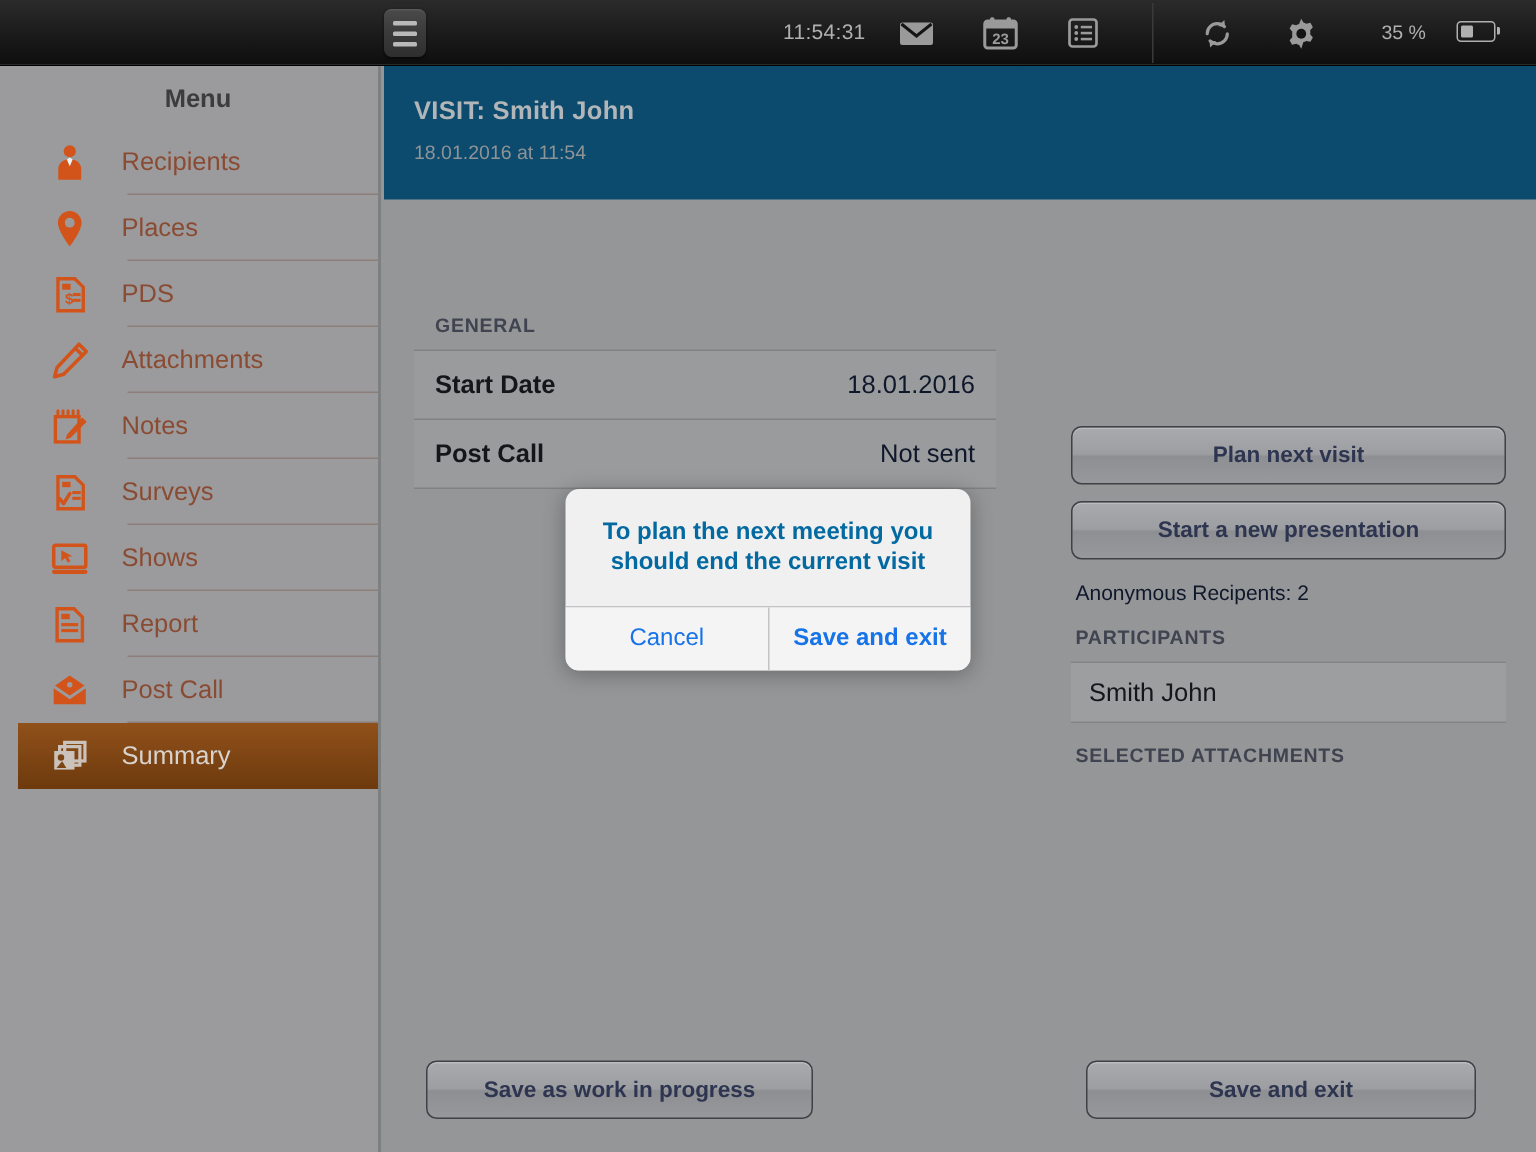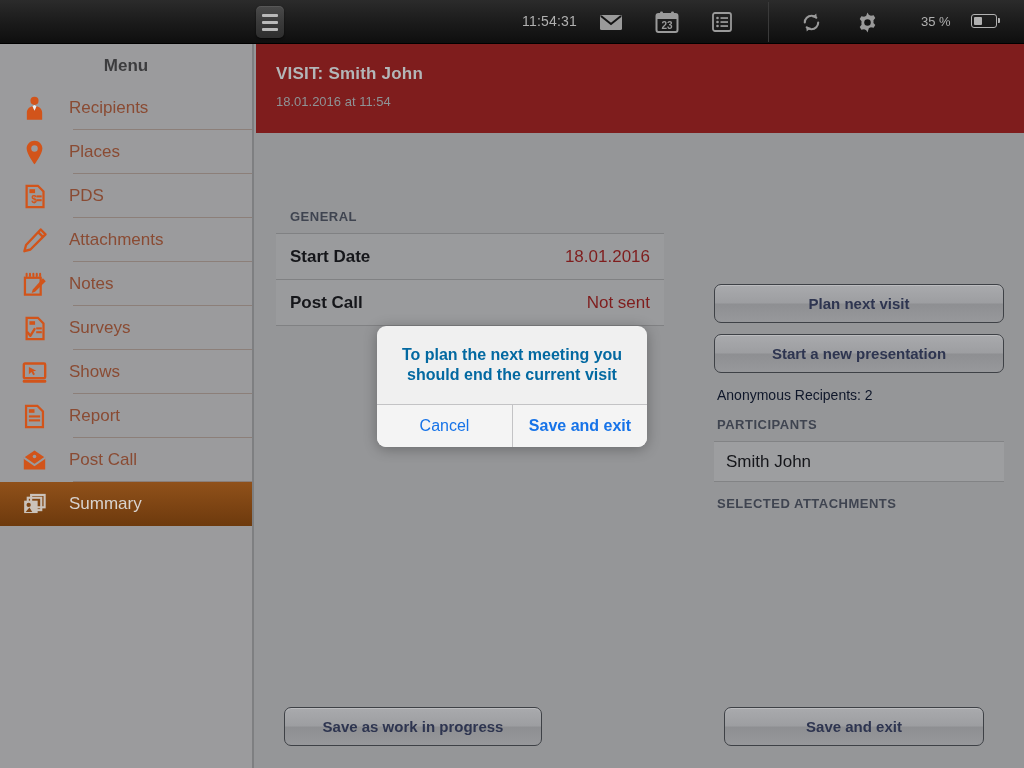--- a/index.html
+++ b/index.html
@@ -121,20 +121,21 @@
   }
 
   
   .sidebar {
     position: absolute;
     left: 0; top: 44px;
     width: 254px;
     height: 724px;
     background: #9b9b9d;
     border-right: 2px solid #7e7f81;
+    padding-left: 12px;
   }
 
   .sidebar-title {
     height: 42px;
     line-height: 44px;
     text-align: center;
     font-size: 17px;
     font-weight: bold;
     color: #3c3c3e;
   }
@@ -180,21 +181,21 @@
   .main {
     position: absolute;
     left: 256px; top: 44px;
     width: 768px;
     height: 724px;
     background: #959698;
   }
 
   .page-header {
     height: 89px;
-    background: #7f1d1d;
+    background: #0c4a6e;
     padding: 20px 0 0 20px;
   }
   .page-header .pg-title {
     font-size: 17px;
     font-weight: bold;
     color: #b3b6b8;
     letter-spacing: .2px;
   }
   .page-header .pg-sub {
     margin-top: 10px;
@@ -226,21 +227,21 @@
     border-bottom: 1px solid #808183;
     background: #9a9b9d;
   }
   .row .row-key {
     font-size: 17px;
     font-weight: bold;
     color: #15161a;
   }
   .row .row-val {
     font-size: 17px;
-    color: #7f1d1d;
+    color: #0f172a;
   }
 
   
   .col-right {
     position: absolute;
     left: 458px;
     top: 196px;
     width: 290px;
   }
 

